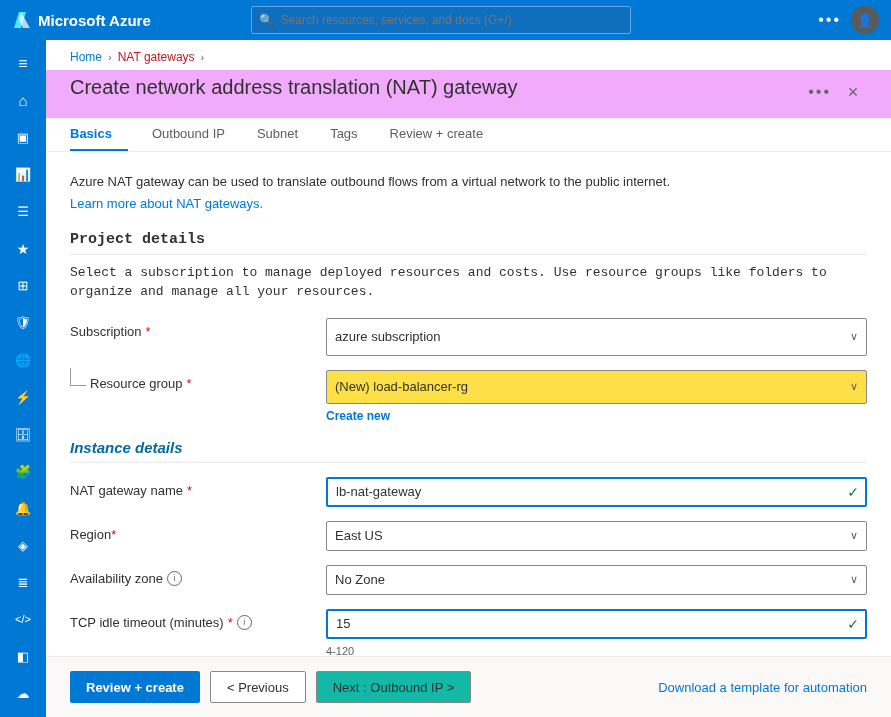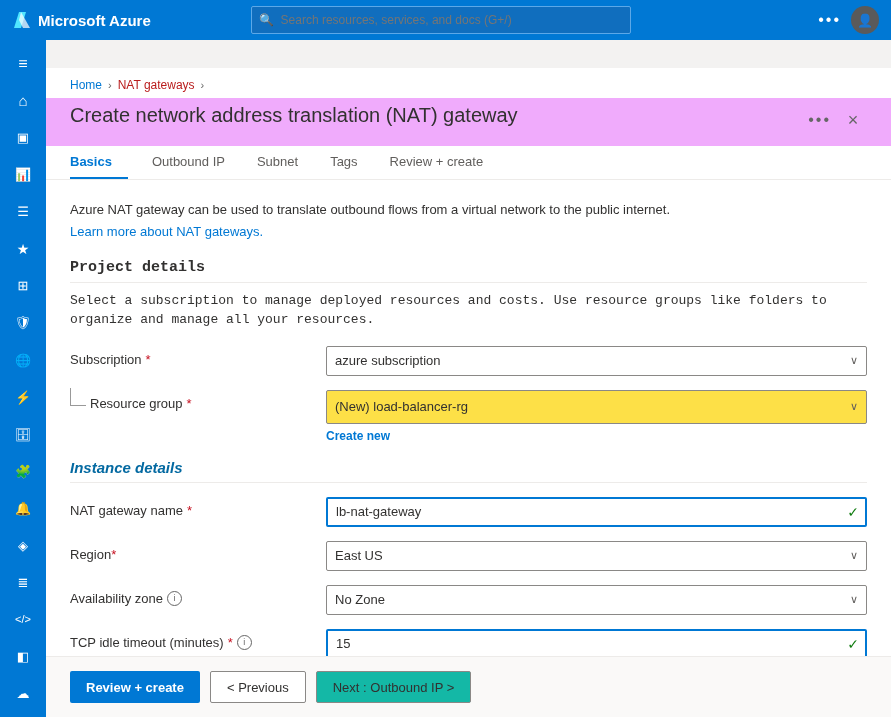--- a/index.html
+++ b/index.html
@@ -42,21 +42,21 @@
     <div style="width:36px;height:36px;display:flex;align-items:center;justify-content:center;color:white;cursor:pointer;font-size:13px;">🗄</div>
     <div style="width:36px;height:36px;display:flex;align-items:center;justify-content:center;color:white;cursor:pointer;font-size:13px;">🧩</div>
     <div style="width:36px;height:36px;display:flex;align-items:center;justify-content:center;color:white;cursor:pointer;font-size:13px;">🔔</div>
     <div style="width:36px;height:36px;display:flex;align-items:center;justify-content:center;color:white;cursor:pointer;font-size:13px;">◈</div>
     <div style="width:36px;height:36px;display:flex;align-items:center;justify-content:center;color:white;cursor:pointer;font-size:13px;">≣</div>
     <div style="width:36px;height:36px;display:flex;align-items:center;justify-content:center;color:white;cursor:pointer;font-size:11px;">&lt;/&gt;</div>
     <div style="width:36px;height:36px;display:flex;align-items:center;justify-content:center;color:white;cursor:pointer;font-size:13px;">◧</div>
     <div style="width:36px;height:36px;display:flex;align-items:center;justify-content:center;color:white;cursor:pointer;font-size:13px;">☁</div>
   </div>
 
-  <div style="flex:1;background:white;display:flex;flex-direction:column;overflow:hidden;margin-top:28px;">
+  <div style="flex:1;background:white;display:flex;flex-direction:column;overflow:hidden;">
 
     <div style="padding:10px 24px 6px;display:flex;align-items:center;gap:6px;font-size:12px;background:white;flex-shrink:0;">
       <span style="color:#0078d4;cursor:pointer;">Home</span>
       <span style="color:#666;font-size:11px;">›</span>
       <span style="color:#b91c1c;cursor:pointer;">NAT gateways</span>
       <span style="color:#666;font-size:11px;">›</span>
     </div>
 
     <div style="padding:4px 24px 12px;display:flex;align-items:flex-start;justify-content:space-between;background:#f0abfc;flex-shrink:0;">
       <h1 style="font-size:20px;font-weight:300;color:#323130;flex:1;line-height:1.3;">Create network address translation (NAT) gateway</h1>
@@ -86,21 +86,21 @@
         <p style="font-size:13px;color:#323130;line-height:1.5;margin-bottom:16px;">Select a subscription to manage deployed resources and costs. Use resource groups like folders to organize and manage all your resources.</p>
       </div>
 
       
       <div style="display:flex;align-items:flex-start;margin-bottom:14px;gap:16px;">
         <div style="width:240px;flex-shrink:0;display:flex;align-items:center;gap:4px;padding-top:6px;font-size:13px;color:#323130;">
           <span>Subscription</span>
           <span style="color:#c50f1f;">*</span>
         </div>
         <div style="flex:1;">
-          <div style="width:100%;height:30px;border:1px solid #8a8886;border-radius:2px;background:white;display:flex;align-items:center;justify-content:space-between;padding:0 8px;cursor:pointer;font-size:13px;color:#323130;">
+          <div style="width:100%;height:38px;border:1px solid #8a8886;border-radius:2px;background:white;display:flex;align-items:center;justify-content:space-between;padding:0 8px;cursor:pointer;font-size:13px;color:#323130;">
             <span>azure subscription</span>
             <span style="color:#605e5c;font-size:11px;">∨</span>
           </div>
         </div>
       </div>
 
       
       <div style="display:flex;align-items:flex-start;margin-bottom:4px;gap:16px;">
         <div style="width:240px;flex-shrink:0;display:flex;align-items:center;gap:0;padding-top:6px;">
           <div style="width:16px;border-left:1px solid #999;border-bottom:1px solid #999;height:18px;margin-top:-12px;margin-right:4px;flex-shrink:0;"></div>
@@ -178,17 +178,18 @@
       <div style="margin-left:256px;">
         <span style="font-size:11px;color:#605e5c;">4-120</span>
       </div>
 
     </div>
 
     <div style="background:#faf9f8;border-top:1px solid #edebe9;padding:14px 24px;display:flex;align-items:center;gap:10px;flex-shrink:0;">
       <button style="background:#0078d4;color:white;border:none;padding:6px 16px;font-size:13px;cursor:pointer;border-radius:2px;height:32px;font-weight:600;white-space:nowrap;">Review + create</button>
       <button style="background:white;color:#323130;border:1px solid #8a8886;padding:6px 16px;font-size:13px;cursor:pointer;border-radius:2px;height:32px;white-space:nowrap;">&lt; Previous</button>
       <button style="background:#14b8a6;color:#323130;border:1px solid #8a8886;padding:6px 16px;font-size:13px;cursor:pointer;border-radius:2px;height:32px;white-space:nowrap;">Next : Outbound IP &gt;</button>
+      <a style="color:#0078d4;font-size:13px;cursor:pointer;margin-left:auto;text-decoration:none;white-space:nowrap;">Download a template for automation</a>
     </div>
 
   </div>
 
 </div>
 
 </body></html>

